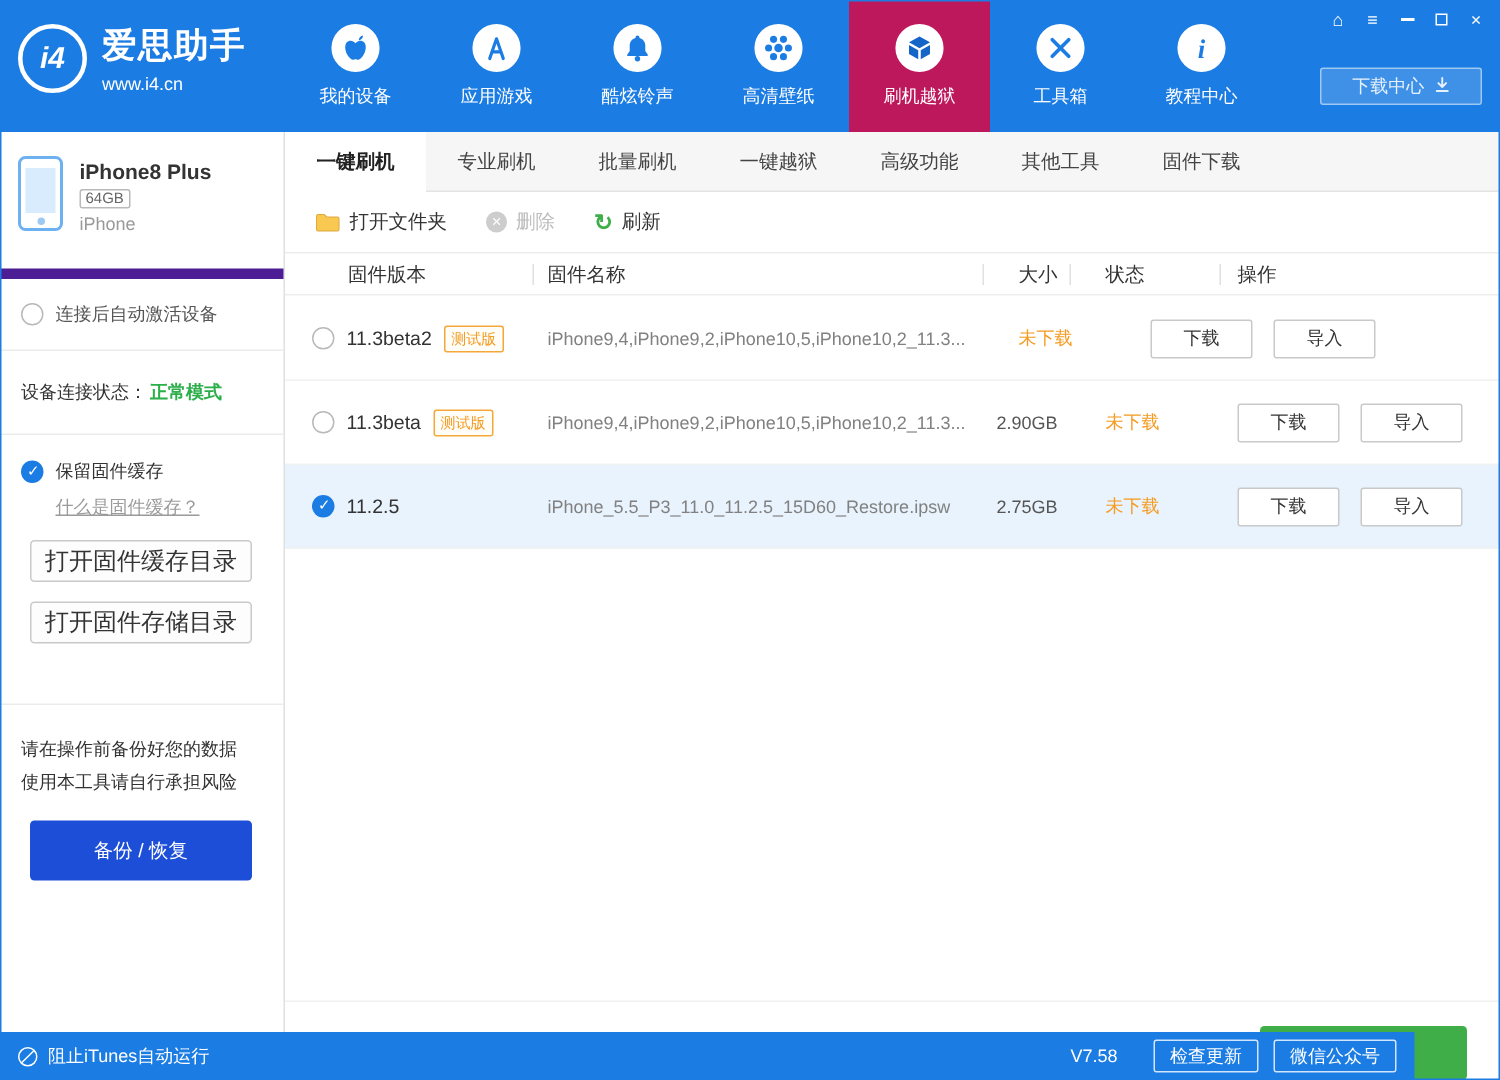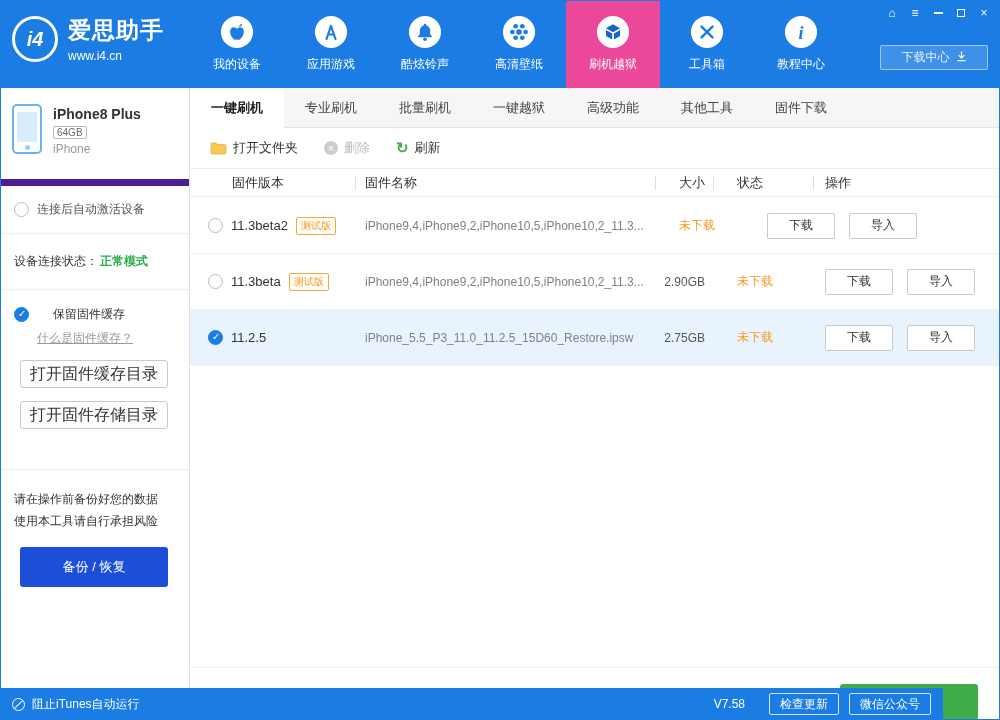--- a/index.html
+++ b/index.html
@@ -8,21 +8,21 @@
   body::after { content:""; position:absolute; inset:0; box-shadow:inset 0 0 0 1px #1b7ce3; pointer-events:none; }
 
   
   .header { position:absolute; top:0; left:0; width:1000px; height:88px; background:#1b7ce3; }
   .logo { position:absolute; left:12px; top:15px; display:flex; gap:10px; align-items:center; color:#fff; }
   .logo-mark { width:46px; height:46px; border:3px solid #fff; border-radius:50%; display:flex; align-items:center; justify-content:center; font-size:20px; font-weight:bold; font-style:italic; flex:none; }
   .logo-title { font-size:23px; font-weight:bold; letter-spacing:1px; }
   .logo-url { font-size:12px; margin-top:3px; }
   .nav { position:absolute; left:190px; top:0; height:88px; display:flex; }
   .nav-item { width:94px; height:88px; display:flex; flex-direction:column; align-items:center; justify-content:center; gap:7px; color:#fff; cursor:pointer; }
-  .nav-item.active { background:#ec4899; }
+  .nav-item.active { background:#be185d; }
   .nav-label { font-size:12px; }
   .nav-icon svg { display:block; }
   .win-controls { position:absolute; right:10px; top:5px; display:flex; gap:11px; align-items:center; color:#fff; height:16px; }
   .wc { min-width:12px; height:14px; display:flex; align-items:center; justify-content:center; font-size:12px; cursor:pointer; }
   .wc-min-bar { width:9px; height:2px; background:#fff; }
   .wc-max-box { width:8px; height:8px; border:1.5px solid #fff; }
   .dl-center { position:absolute; right:12px; top:45px; width:108px; height:25px; background:rgba(255,255,255,.16); border:1px solid rgba(255,255,255,.5); border-radius:2px; color:#e7f1fd; font-size:12px; display:flex; align-items:center; justify-content:center; gap:6px; cursor:pointer; font-family:inherit; }
 
   
   .sidebar { position:absolute; top:88px; left:0; width:190px; height:600px; background:#fff; border-right:1px solid #e0e0e0; }
@@ -31,21 +31,21 @@
   .phone-ico::before { content:""; position:absolute; left:3px; right:3px; top:6px; bottom:10px; background:#d9ecfd; }
   .phone-ico::after { content:""; position:absolute; left:50%; bottom:2px; width:5px; height:5px; margin-left:-2.5px; border-radius:50%; background:#9ec9f2; }
   .device-name { font-size:14px; font-weight:bold; color:#333; margin-top:2px; }
   .cap-badge { display:inline-block; font-size:10px; color:#666; border:1px solid #b9b9b9; border-radius:2px; padding:0 3px; margin:4px 0 3px; }
   .device-type { font-size:12px; color:#999; }
   .side-sec { border-bottom:1px solid #ececec; padding:0 14px; display:flex; align-items:center; font-size:12px; color:#333; }
   .conn { height:56px; }
   .conn-value { color:#2cae4b; font-weight:bold; margin-left:2px; }
   .activate { height:48px; gap:8px; color:#555; }
   .cache-sec { display:block; padding:16px 14px; height:180px; }
-  .cache-row { display:flex; align-items:center; gap:24px; color:#333; }
+  .cache-row { display:flex; align-items:center; gap:8px; color:#333; }
   .cache-link { display:block; margin:7px 0 0 23px; color:#9a9a9a; font-size:12px; text-decoration:underline; cursor:pointer; }
   .side-btn { display:block; width:148px; height:28px; margin:13px 0 0 6px; background:#fdfdfd; border:1px solid #c9c9c9; border-radius:3px; font-size:16px; color:#333; cursor:pointer; font-family:inherit; }
   .warn-sec { display:block; padding:18px 14px; border-bottom:none; font-size:12px; color:#333; line-height:22px; }
   .green-btn { display:block; width:148px; height:40px; margin:15px 0 0 6px; background:#1d4ed8; border:none; border-radius:3px; color:#fff; font-size:13px; cursor:pointer; font-family:inherit; }
 
   
   .main { position:absolute; left:190px; top:88px; width:810px; height:600px; background:#fff; }
   .tabs { position:absolute; top:0; left:0; right:0; height:40px; background:#f6f6f6; display:flex; box-shadow:inset 0 -1px 0 #e4e4e4; }
   .tab { width:94px; height:40px; line-height:40px; text-align:center; font-size:13px; color:#444; cursor:pointer; }
   .tab.active { background:#fff; color:#222; font-weight:bold; }

